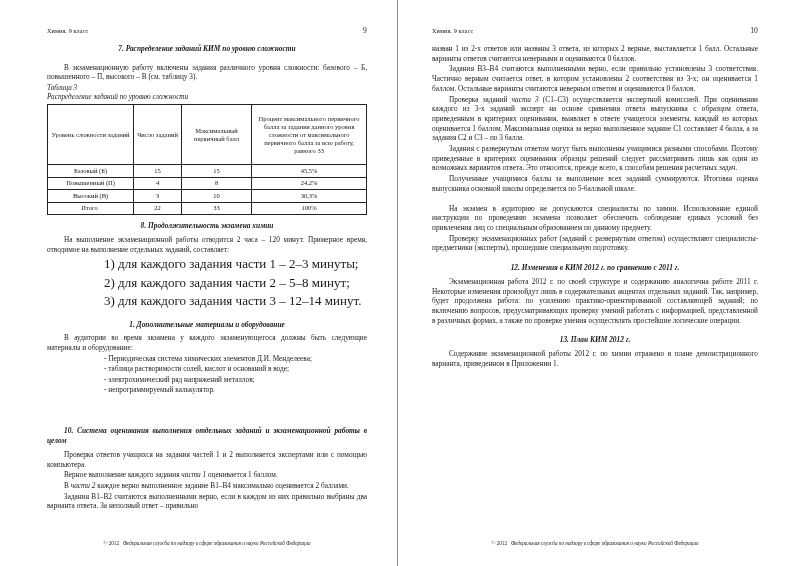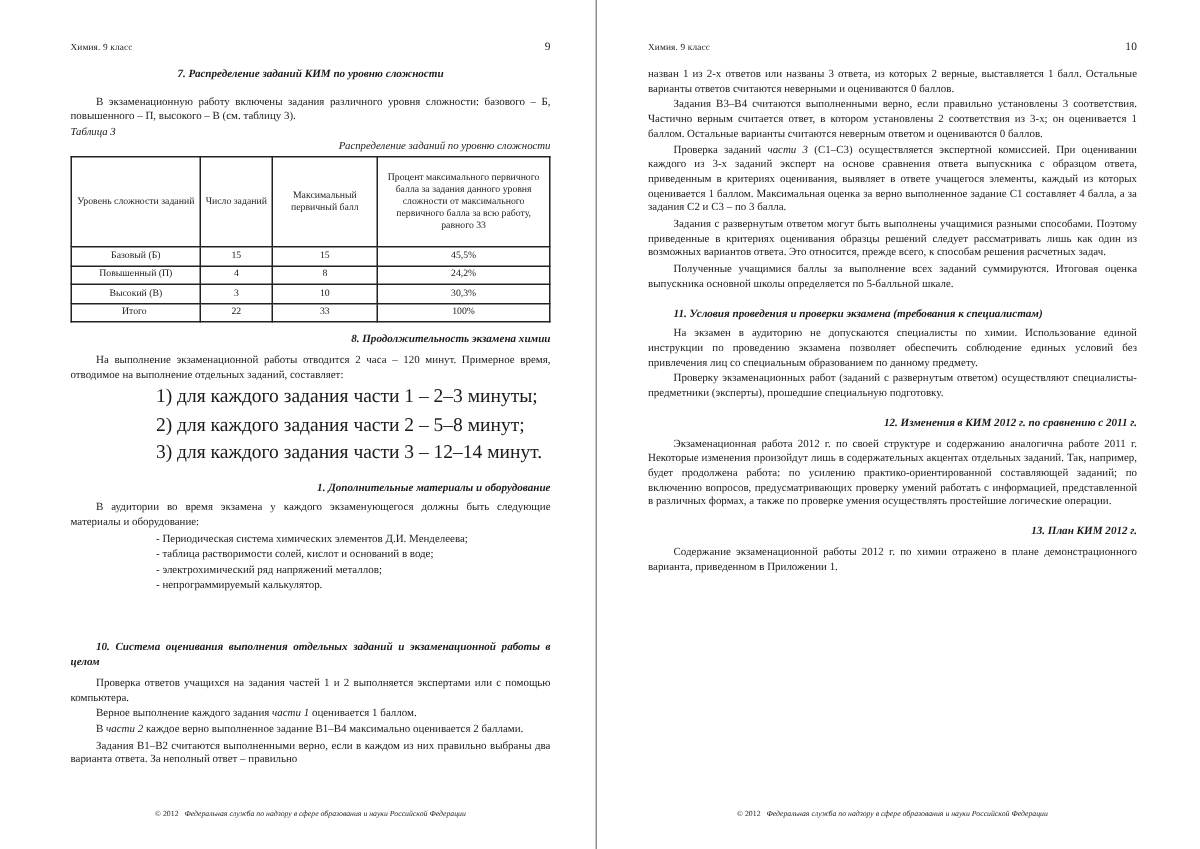--- a/index.html
+++ b/index.html
@@ -61,42 +61,42 @@
     text-align: center;
     line-height: 1.32;
     font-style: italic;
   }
   h2.sect.just {
     text-align: justify;
     text-align-last: left;
     text-indent: 17px;
   }
   h2.sect.left {
-    text-align: right;
+    text-align: center;
   }
 
   p.para {
     font-size: 7.3px;
     line-height: 1.33;
     margin: 0 0 1px 0;
     text-align: justify;
     text-indent: 17px;
     hyphens: none;
   }
   p.para.noind { text-indent: 0; }
 
   .caption-right {
     font-size: 7.2px;
     font-style: italic;
     margin: 2px 0 1px 0;
   }
   .caption-center {
     font-size: 7.2px;
     font-style: italic;
-    text-align: right;
+    text-align: left;
     margin: 0 0 3px 0;
   }
 
   em.it { font-style: italic; }
 
   table.dist {
     width: 100%;
     border-collapse: collapse;
     font-size: 6.5px;
     margin: 0 0 6px 0;
@@ -262,21 +262,20 @@
       </div>
 
       <p class="para noind">назван 1 из 2-х ответов или названы 3 ответа, из которых 2 верные, выставляется 1 балл. Остальные варианты ответов считаются неверными и оцениваются 0 баллов.</p>
       <p class="para">Задания В3–В4 считаются выполненными верно, если правильно установлены 3 соответствия. Частично верным считается ответ, в котором установлены 2 соответствия из 3-х; он оценивается 1 баллом. Остальные варианты считаются неверным ответом и оцениваются 0 баллов.</p>
       <p class="para"><span>Проверка заданий </span><em class="it">части 3</em><span> (С1–С3) осуществляется экспертной комиссией. При оценивании каждого из 3-х заданий эксперт на основе сравнения ответа выпускника с образцом ответа, приведенным в критериях оценивания, выявляет в ответе учащегося элементы, каждый из которых оценивается 1 баллом. Максимальная оценка за верно выполненное задание С1 составляет 4 балла, а за задания С2 и С3 – по 3 балла.</span></p>
       <p class="para">Задания с развернутым ответом могут быть выполнены учащимися разными способами. Поэтому приведенные в критериях оценивания образцы решений следует рассматривать лишь как один из возможных вариантов ответа. Это относится, прежде всего, к способам решения расчетных задач.</p>
       <p class="para">Полученные учащимися баллы за выполнение всех заданий суммируются. Итоговая оценка выпускника основной школы определяется по 5-балльной шкале.</p>
 
       <div class="blockgap"></div>
 
-      <h2 class="sect just">11.   Условия   проведения   и   проверки   экзамена   (требования к специалистам)</h2>
       <p class="para">На экзамен в аудиторию не допускаются специалисты по химии. Использование единой инструкции по проведению экзамена позволяет обеспечить соблюдение единых условий без привлечения лиц со специальным образованием по данному предмету.</p>
       <p class="para">Проверку экзаменационных работ (заданий с развернутым ответом) осуществляют специалисты-предметники (эксперты), прошедшие специальную подготовку.</p>
 
       <div class="blockgap"></div>
 
       <h2 class="sect left">12. Изменения в КИМ 2012 г. по сравнению с 2011 г.</h2>
       <p class="para">Экзаменационная работа 2012 г. по своей структуре и содержанию аналогична работе 2011 г. Некоторые изменения произойдут лишь в содержательных акцентах отдельных заданий. Так, например, будет продолжена работа: по усилению практико-ориентированной составляющей заданий; по включению вопросов, предусматривающих проверку умений работать с информацией, представленной в различных формах, а также по проверке умения осуществлять простейшие логические операции.</p>
 
       <div class="blockgap"></div>
 

